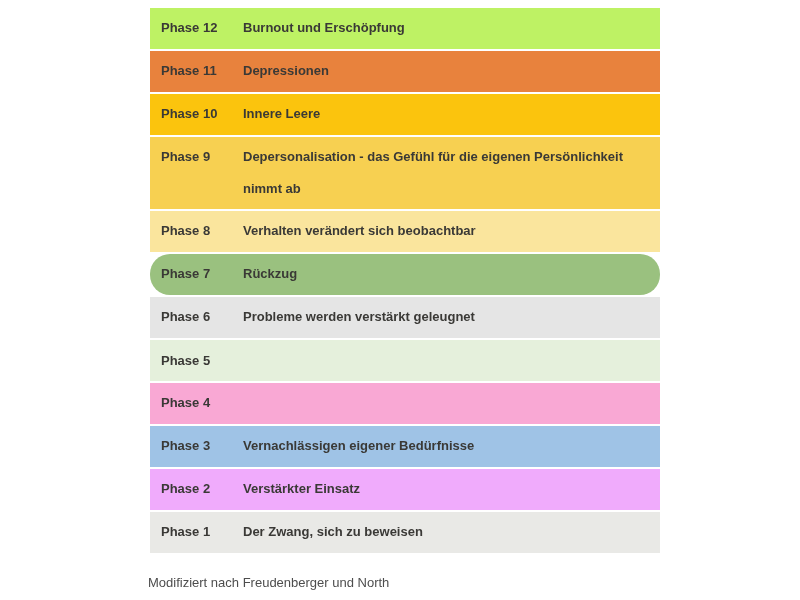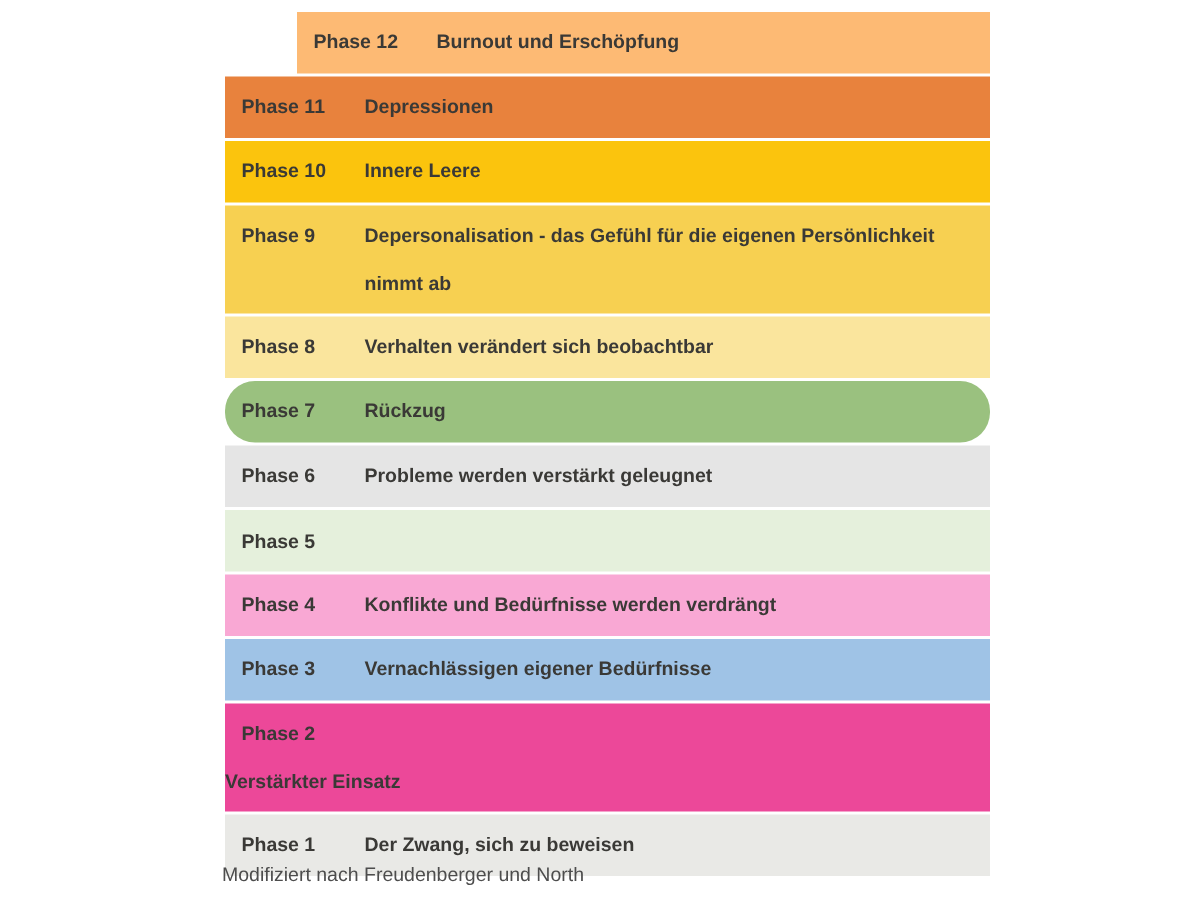--- a/index.html
+++ b/index.html
@@ -49,21 +49,21 @@
     left: 148px;
     top: 575px;
     font-size: 13px;
     color: #4d4d4d;
   }
 </style>
 </head>
 <body>
 
 <div class="phase-table" id="phase-table">
-    <div class="phase-row" style="background: #fdba74; margin-left: 48px;">
+    <div class="phase-row" style="background: #bef264;">
       <span class="phase-label">Phase 12</span>
       <span class="phase-desc">Burnout und Erschöpfung</span>
     </div>
     <div class="phase-row" style="background: rgb(232, 130, 61);">
       <span class="phase-label">Phase 11</span>
       <span class="phase-desc">Depressionen</span>
     </div>
     <div class="phase-row" style="background: rgb(251, 196, 13);">
       <span class="phase-label">Phase 10</span>
       <span class="phase-desc">Innere Leere</span>
@@ -83,27 +83,26 @@
     </div>
     <div class="phase-row" style="background: #e5e5e5;">
       <span class="phase-label">Phase 6</span>
       <span class="phase-desc">Probleme werden verstärkt geleugnet</span>
     </div>
     <div class="phase-row" style="background: rgb(229, 240, 220); align-items: center;">
       <span class="phase-label">Phase 5</span>
     </div>
     <div class="phase-row" style="background: #f9a8d4;">
       <span class="phase-label">Phase 4</span>
-      <span class="phase-desc">Konflikte und Bedürfnisse werden verdrängt</span>
     </div>
     <div class="phase-row" style="background: rgb(159, 195, 230);">
       <span class="phase-label">Phase 3</span>
       <span class="phase-desc">Vernachlässigen eigener Bedürfnisse</span>
     </div>
-    <div class="phase-row" style="background: #ec4899; flex-direction: column;">
+    <div class="phase-row" style="background: #f0abfc;">
       <span class="phase-label">Phase 2</span>
       <span class="phase-desc">Verstärkter Einsatz</span>
     </div>
     <div class="phase-row" style="background: rgb(233, 233, 230);">
       <span class="phase-label">Phase 1</span>
       <span class="phase-desc">Der Zwang, sich zu beweisen</span>
     </div>
   </div>
 
 <div class="caption">Modifiziert nach Freudenberger und North</div>

